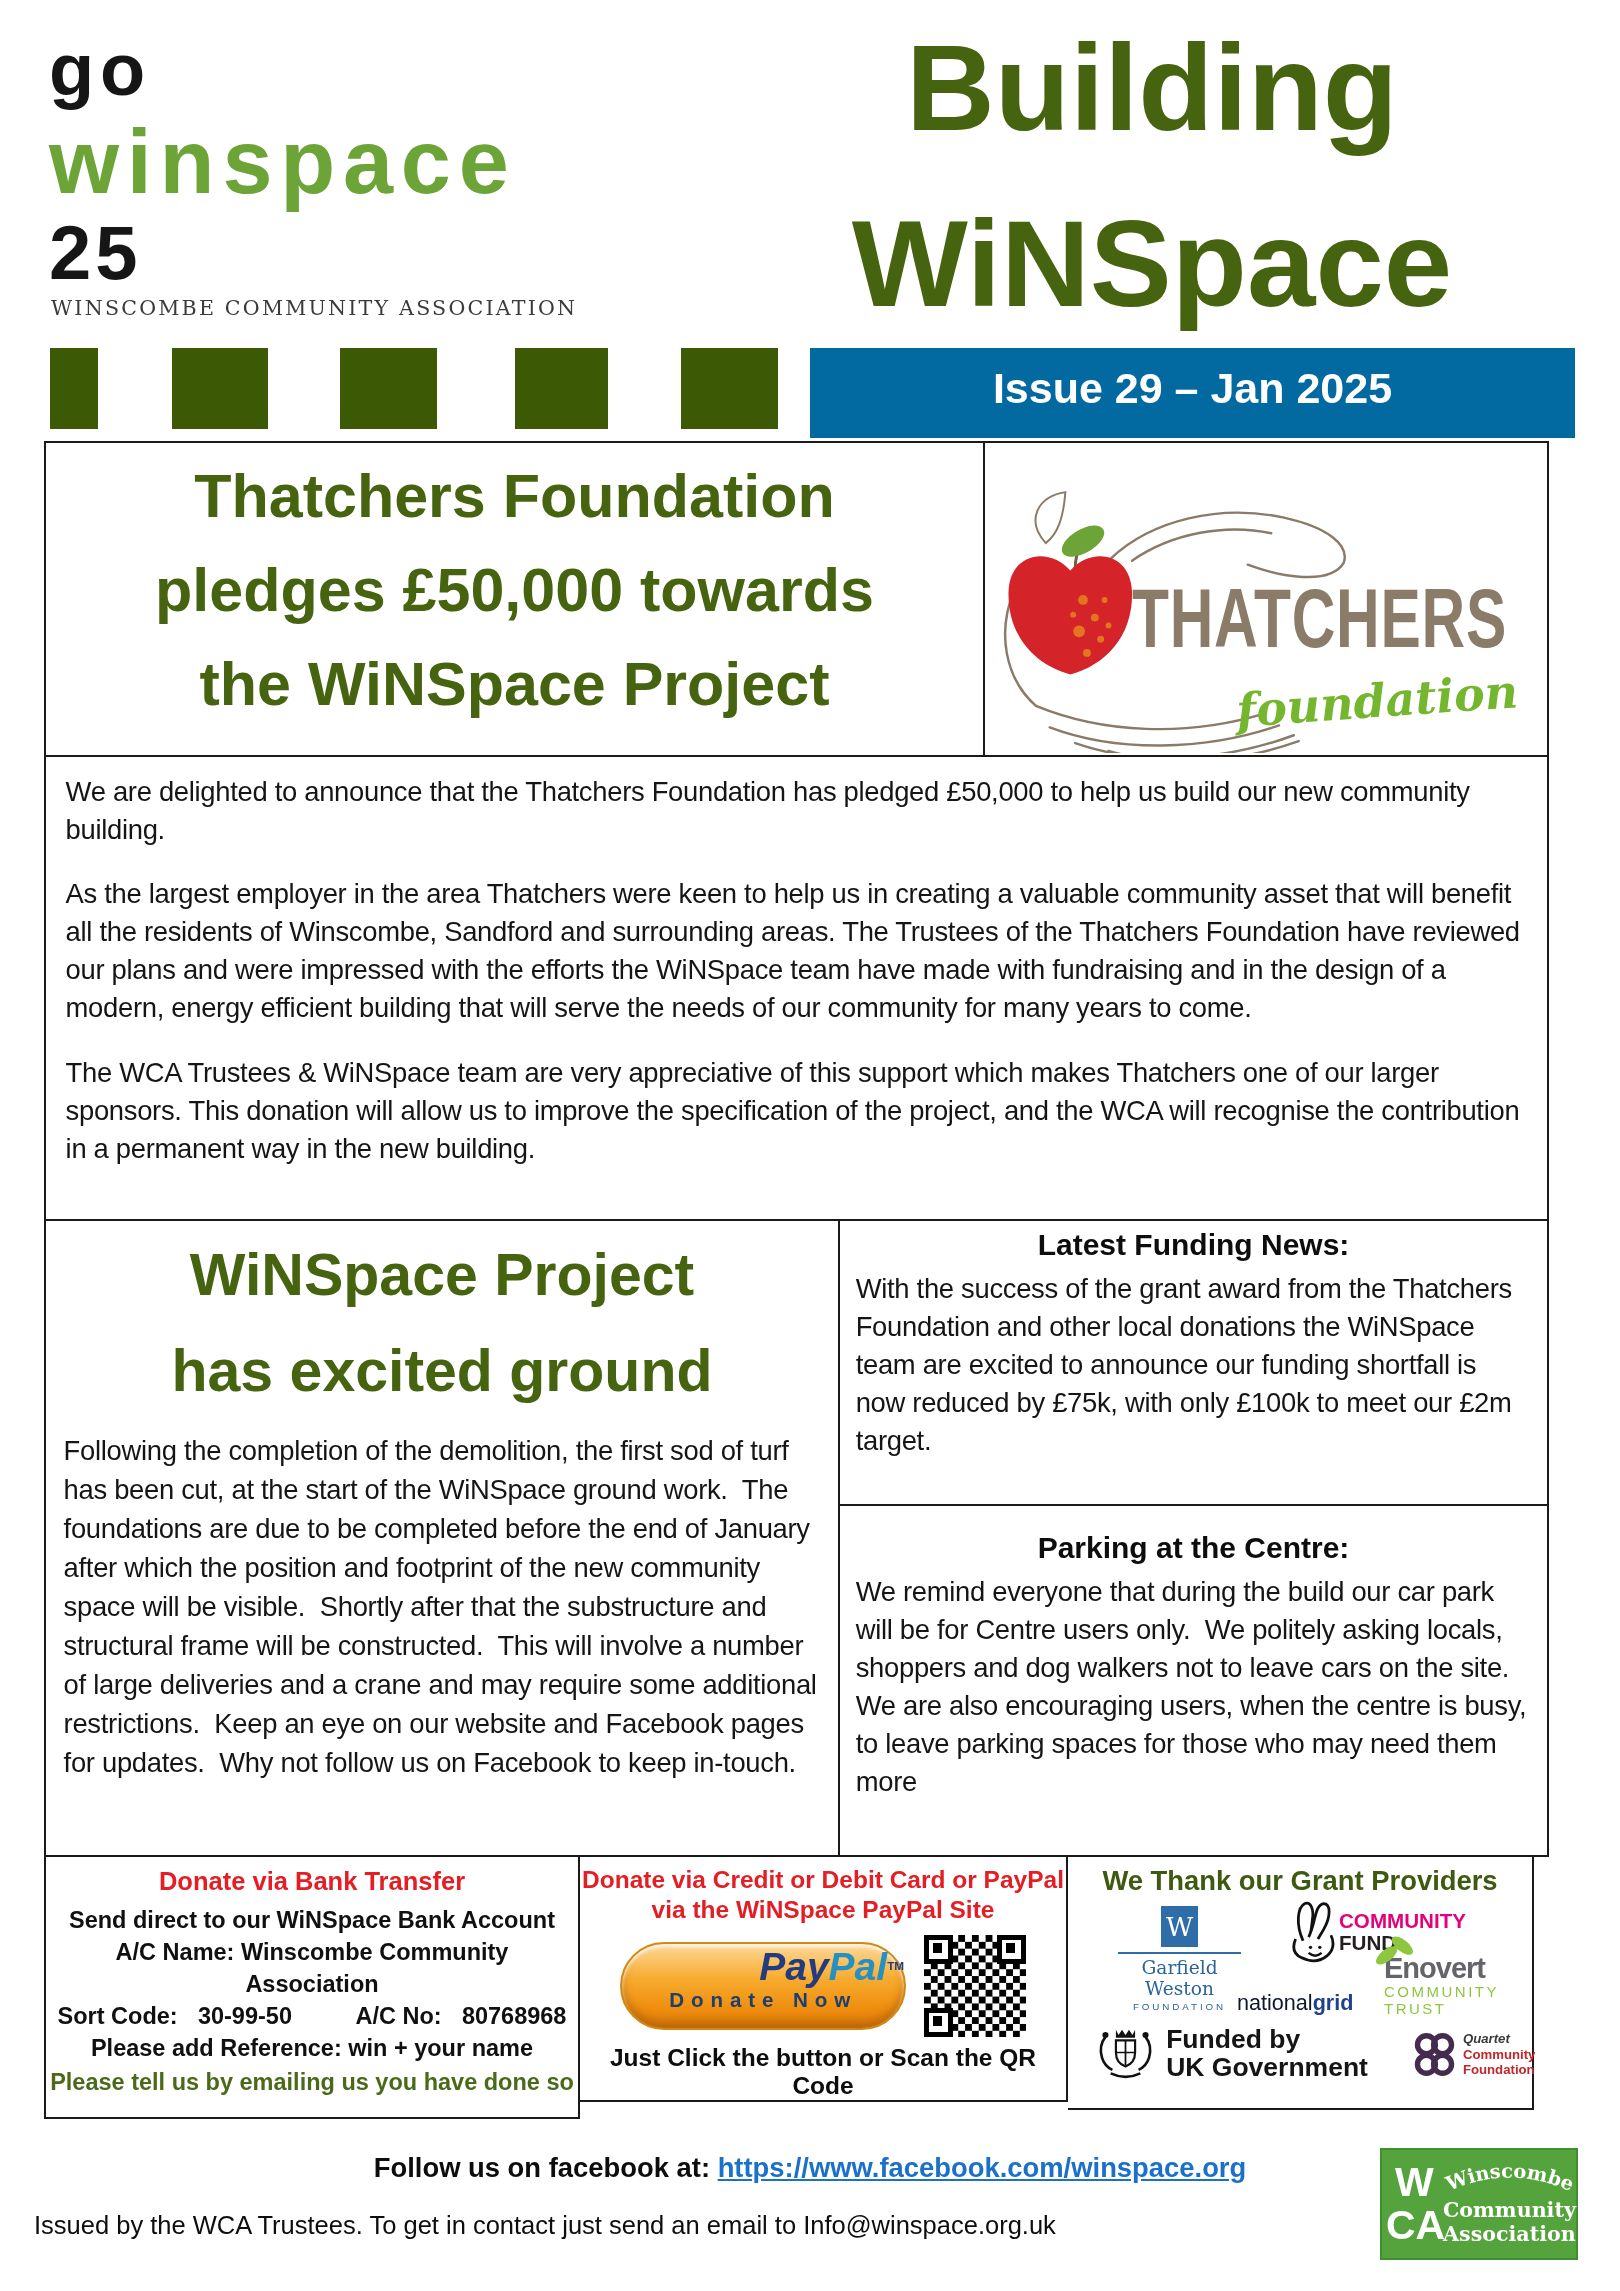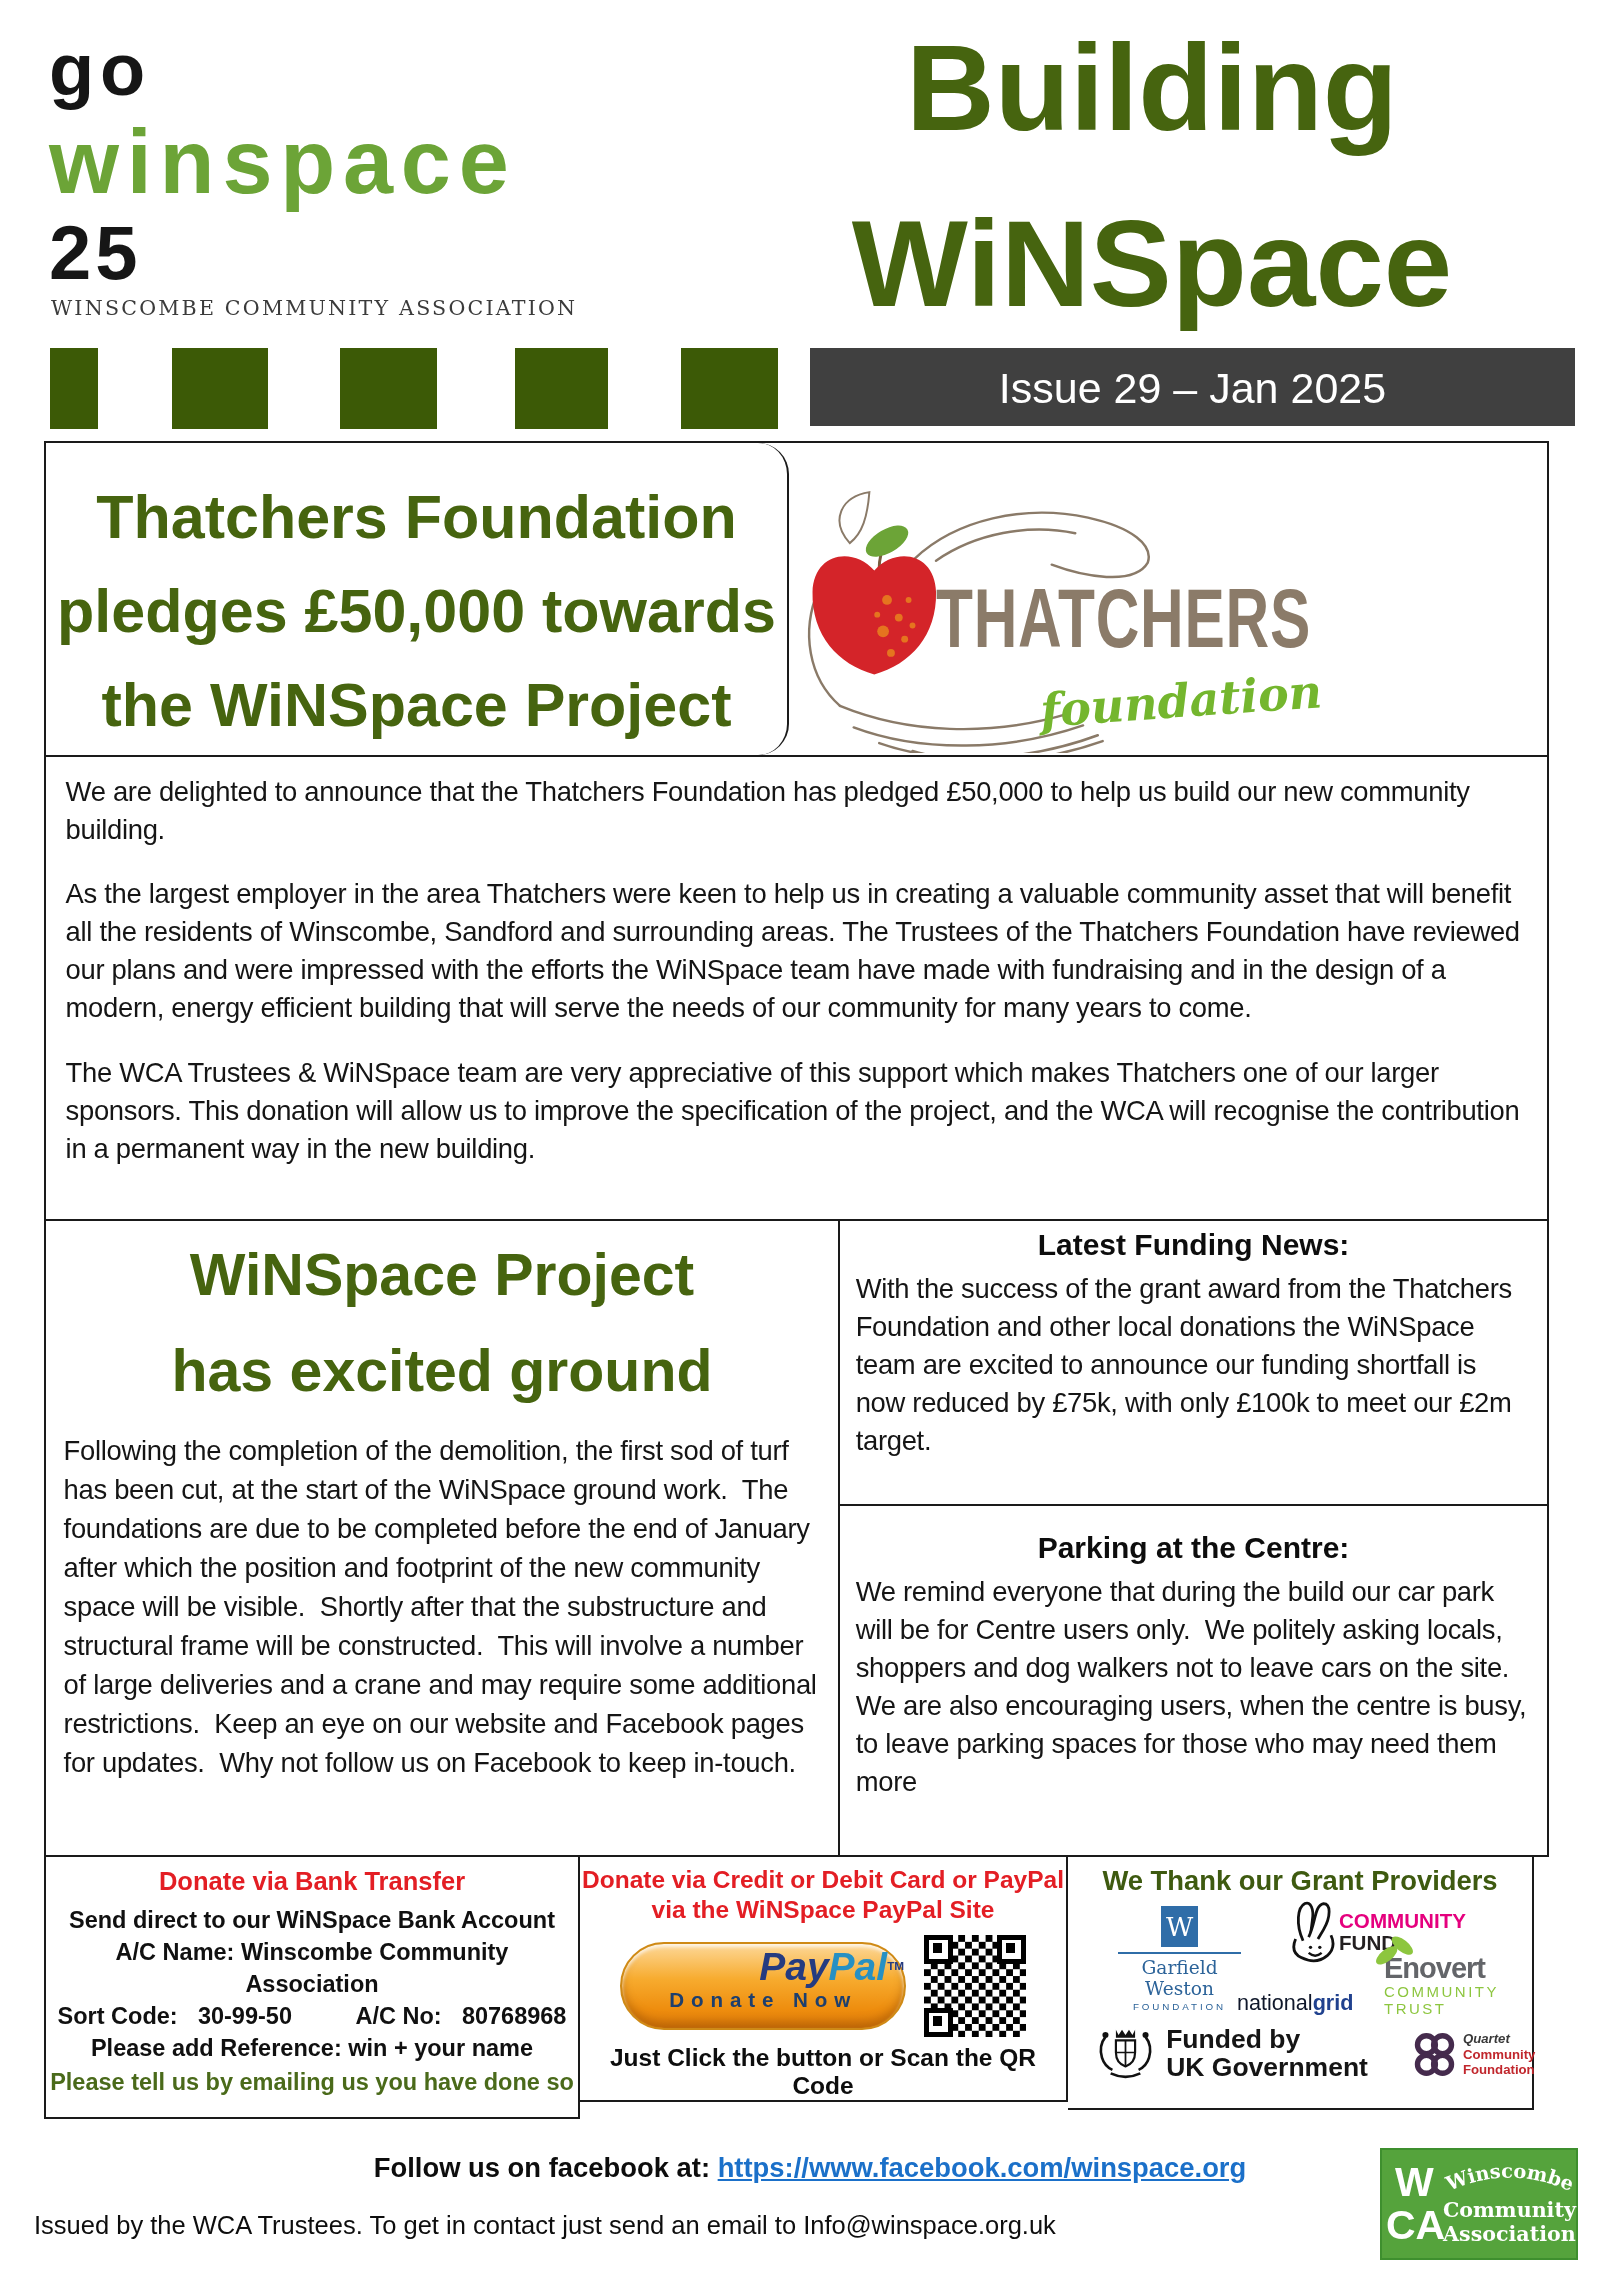--- a/index.html
+++ b/index.html
@@ -14,29 +14,29 @@
   .logo-25{font-size:76px;letter-spacing:3.9px;color:#161616;line-height:84px;}
   .logo-sub{position:absolute;left:51px;top:296px;font-family:"DejaVu Serif",serif;
             font-size:20.6px;letter-spacing:2.2px;color:#3b3b3b;}
   .main-title{position:absolute;left:657px;top:0;width:990px;text-align:center;
               color:#46640F;font-weight:700;font-size:123px;line-height:176px;}
 
   
   .sq{position:absolute;top:348px;height:81px;background:#3C5A06;}
   .sq1{left:50px;width:48px;} .sq2{left:172px;width:96px;} .sq3{left:340px;width:97px;}
   .sq4{left:515px;width:93px;} .sq5{left:681px;width:97px;}
-  .issue-banner{position:absolute;left:810px;top:348px;width:765px;height:78px;
-                background:#404040;color:#fff;font-size:43px;text-align:center;
-                line-height:81px;font-weight:400;}
+  .issue-banner{position:absolute;left:810px;top:348px;width:765px;height:90px;
+                background:#0369a1;color:#fff;font-size:43px;text-align:center;
+                line-height:81px;font-weight:700;}
 
   
   .lead-box{position:absolute;left:44px;top:441px;width:1505px;height:316px;
             border:2px solid #1a1a1a;display:flex;}
-  .lead-headline-cell{width:743px;border-right:2px solid #1a1a1a;text-align:center;
-                      padding-top:27px;border-radius:31px;}
+  .lead-headline-cell{width:939px;border-right:2px solid #1a1a1a;text-align:center;
+                      padding-top:6px;}
   .lead-headline{font-size:61px;font-weight:700;color:#46640F;line-height:94px;}
   .lead-logo-cell{position:relative;flex:1;}
   .th-hand{position:absolute;left:0;top:0;width:596px;height:310px;}
   .th-name{position:absolute;left:147px;top:131px;font-size:84px;font-weight:700;
            color:#8B7B69;transform:scaleX(.72);transform-origin:left;line-height:88px;letter-spacing:1px;}
   .th-sub{position:absolute;left:251px;top:231px;font-family:"DejaVu Serif",serif;
           font-style:italic;font-weight:700;font-size:46px;color:#74B62E;transform:rotate(-4deg);}
 
   
   .body-box{position:absolute;left:44px;top:757px;width:1505px;height:464px;

